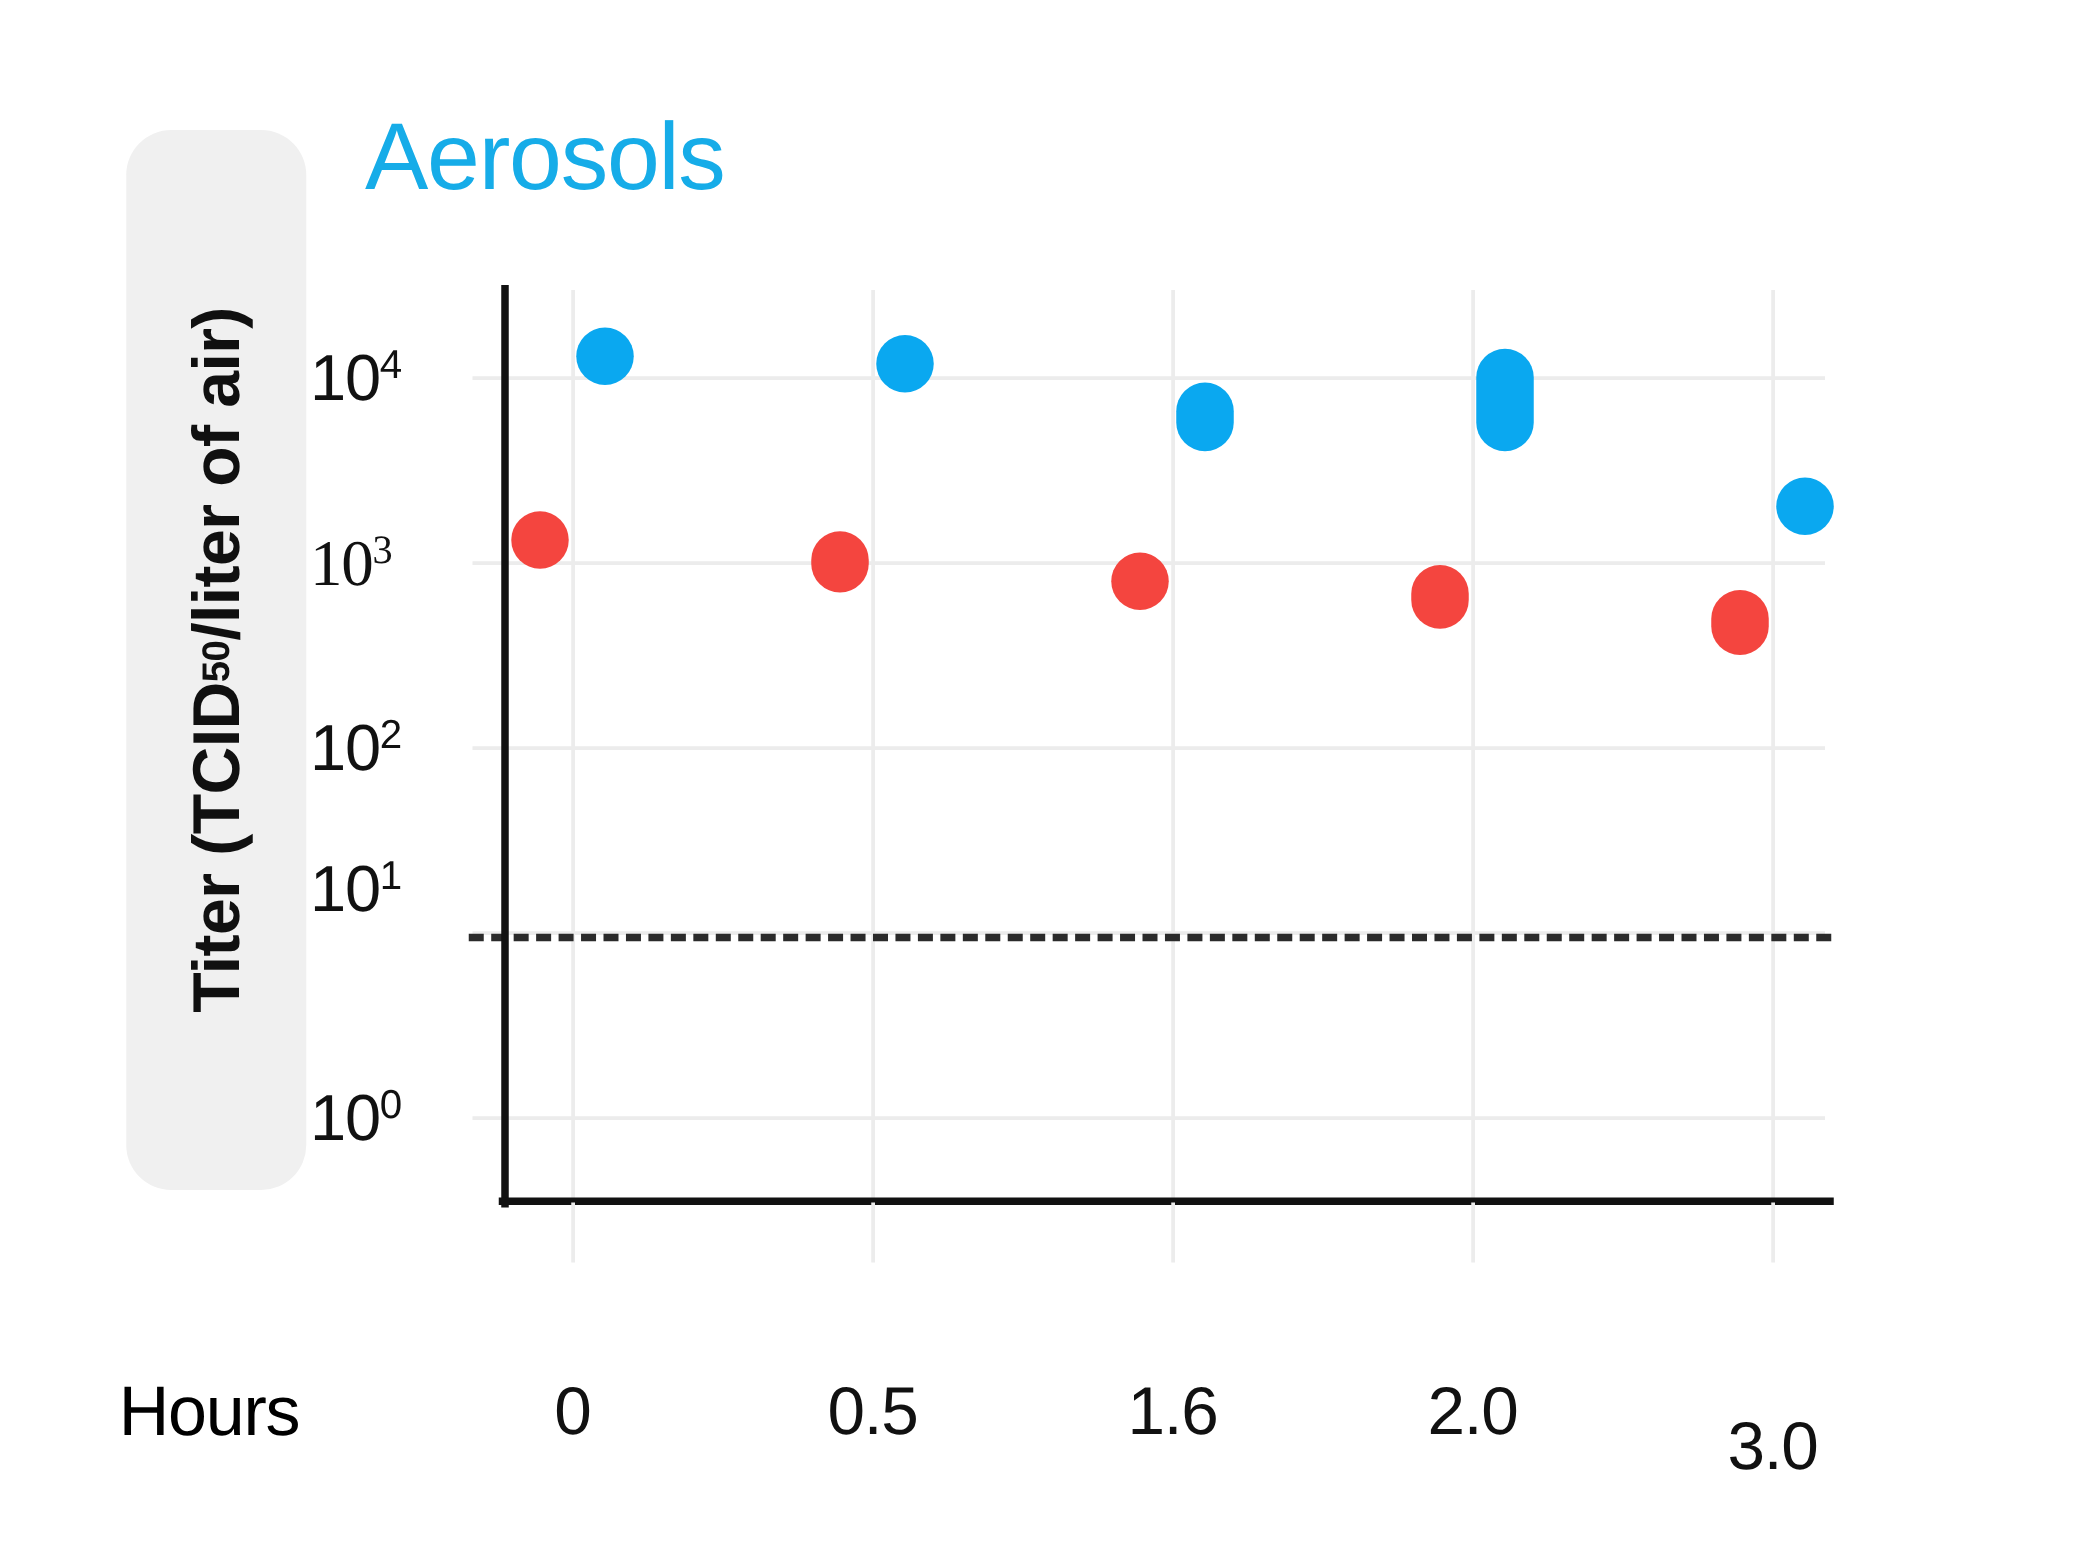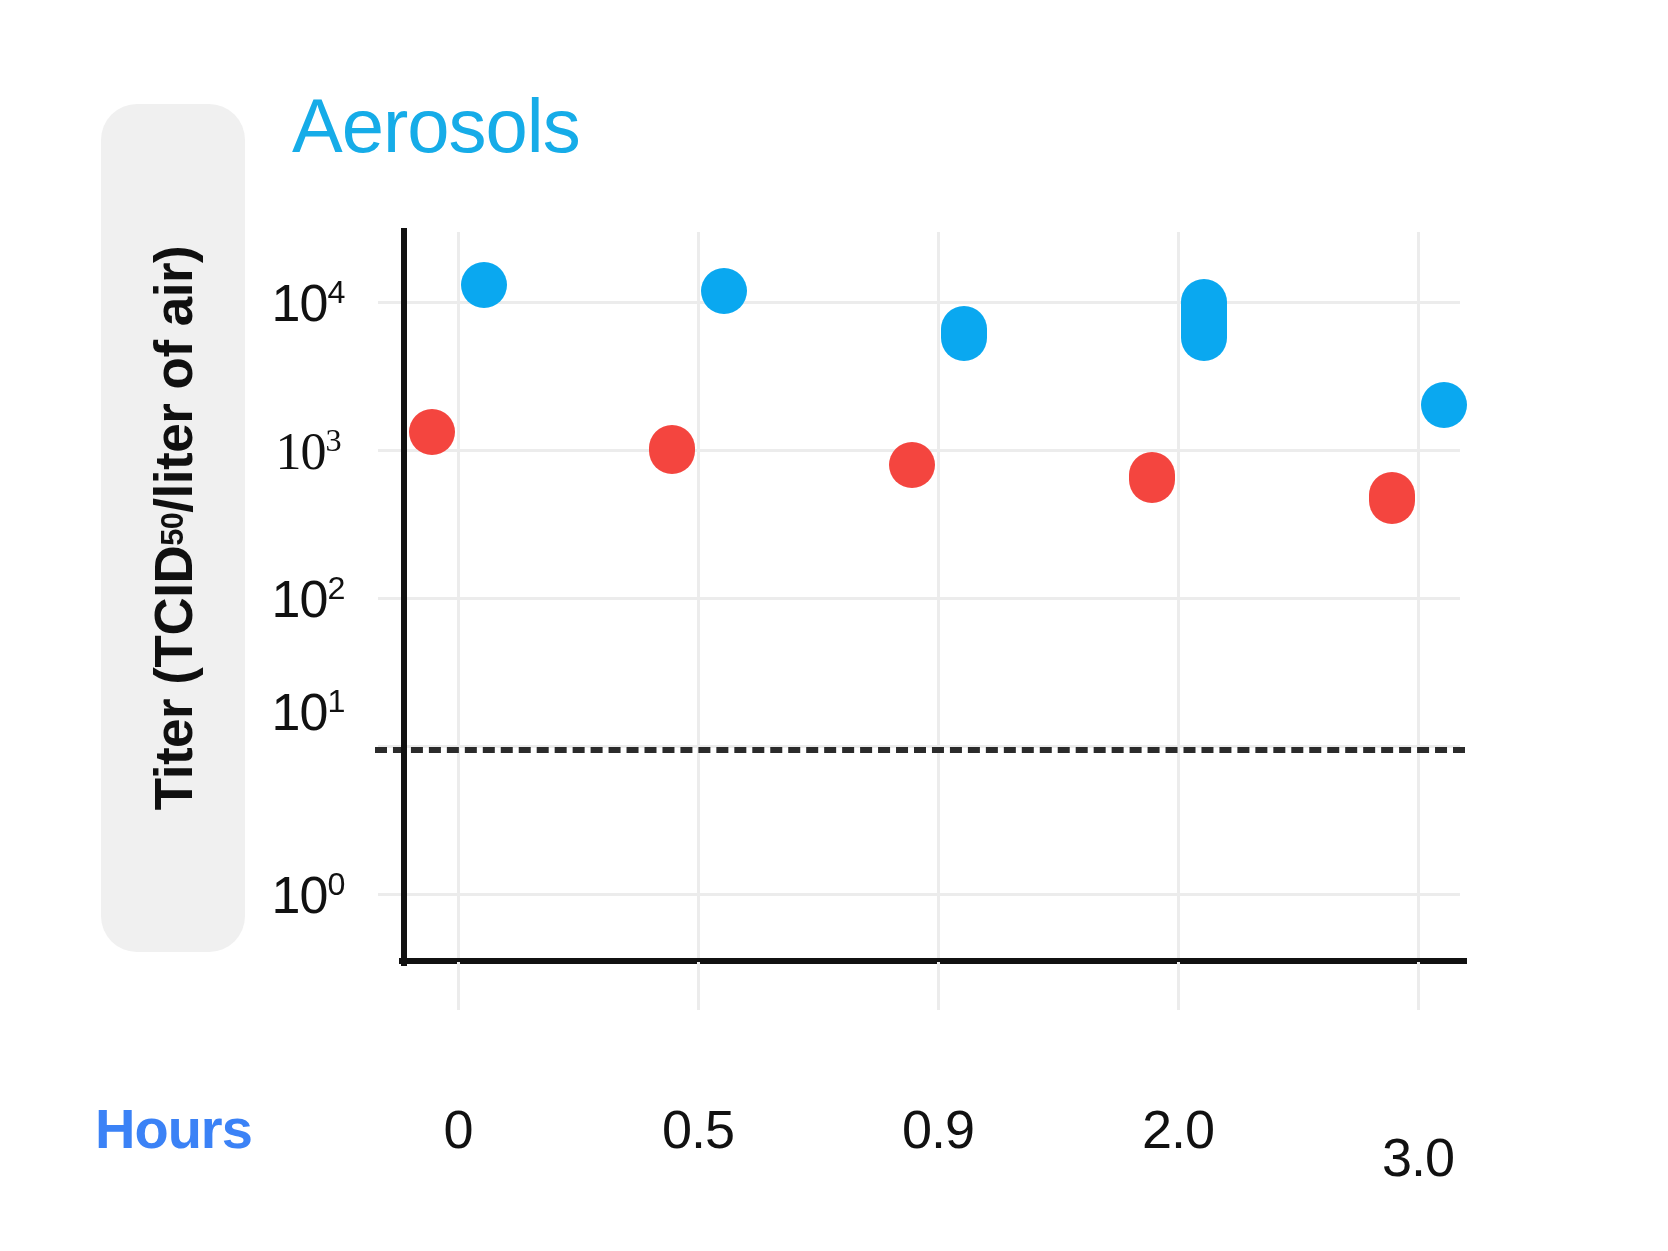--- a/index.html
+++ b/index.html
@@ -119,21 +119,21 @@
   
   #lod-line {
     position: absolute;
     left: -28px;
     width: 1090px;
     height: 0;
     border-top: 6px dashed #2b2b2b;
   }
   .ytick-label {
     position: absolute;
-    text-align: center;
+    text-align: left;
     width: 120px;
     font-size: 52px;
     font-weight: 500;
     color: #111111;
     letter-spacing: -1px;
     transform: translateY(-50%);
   }
   .ytick-label sup {
     font-size: 0.62em;
     vertical-align: 0.55em;
@@ -149,22 +149,22 @@
     font-weight: 500;
     color: #111111;
     letter-spacing: -1px;
     transform: translateX(-50%);
   }
   #xaxis-title {
     position: absolute;
     left: 95px;
     top: 1096px;
     font-size: 56px;
-    font-weight: 700;
-    color: #3b82f6;
+    font-weight: 400;
+    color: #000000;
     letter-spacing: -1px;
   }
 
   
   .marker {
     position: absolute;
     border-radius: 999px;
   }
   .marker.blue { background: #0aa8f0; }
   .marker.red  { background: #f4453f; }
@@ -232,17 +232,17 @@
 <div id="ytick-layer">
     <div class="ytick-label" style="left: 248px; top: 302.605px;"><span>10</span><sup>4</sup></div>
     <div class="ytick-label" style="left: 248px; top: 450.586px; font-family: Liberation Serif, serif;"><span>10</span><sup>3</sup></div>
     <div class="ytick-label" style="left: 248px; top: 598.568px;"><span>10</span><sup>2</sup></div>
     <div class="ytick-label" style="left: 248px; top: 712px;"><span>10</span><sup>1</sup></div>
     <div class="ytick-label" style="left: 248px; top: 894.531px;"><span>10</span><sup>0</sup></div>
   </div>
 <div id="xtick-layer">
     <div class="xtick-label" style="left: 458px;">0</div>
     <div class="xtick-label" style="left: 698px;">0.5</div>
-    <div class="xtick-label" style="left: 938px;">0.9</div>
+    <div class="xtick-label" style="left: 938px;">1.6</div>
     <div class="xtick-label" style="left: 1178px;">2.0</div>
     <div class="xtick-label" style="left: 1418px; margin-top: 28px;">3.0</div>
   </div>
 <div id="xaxis-title">Hours</div>
 
 </body></html>

